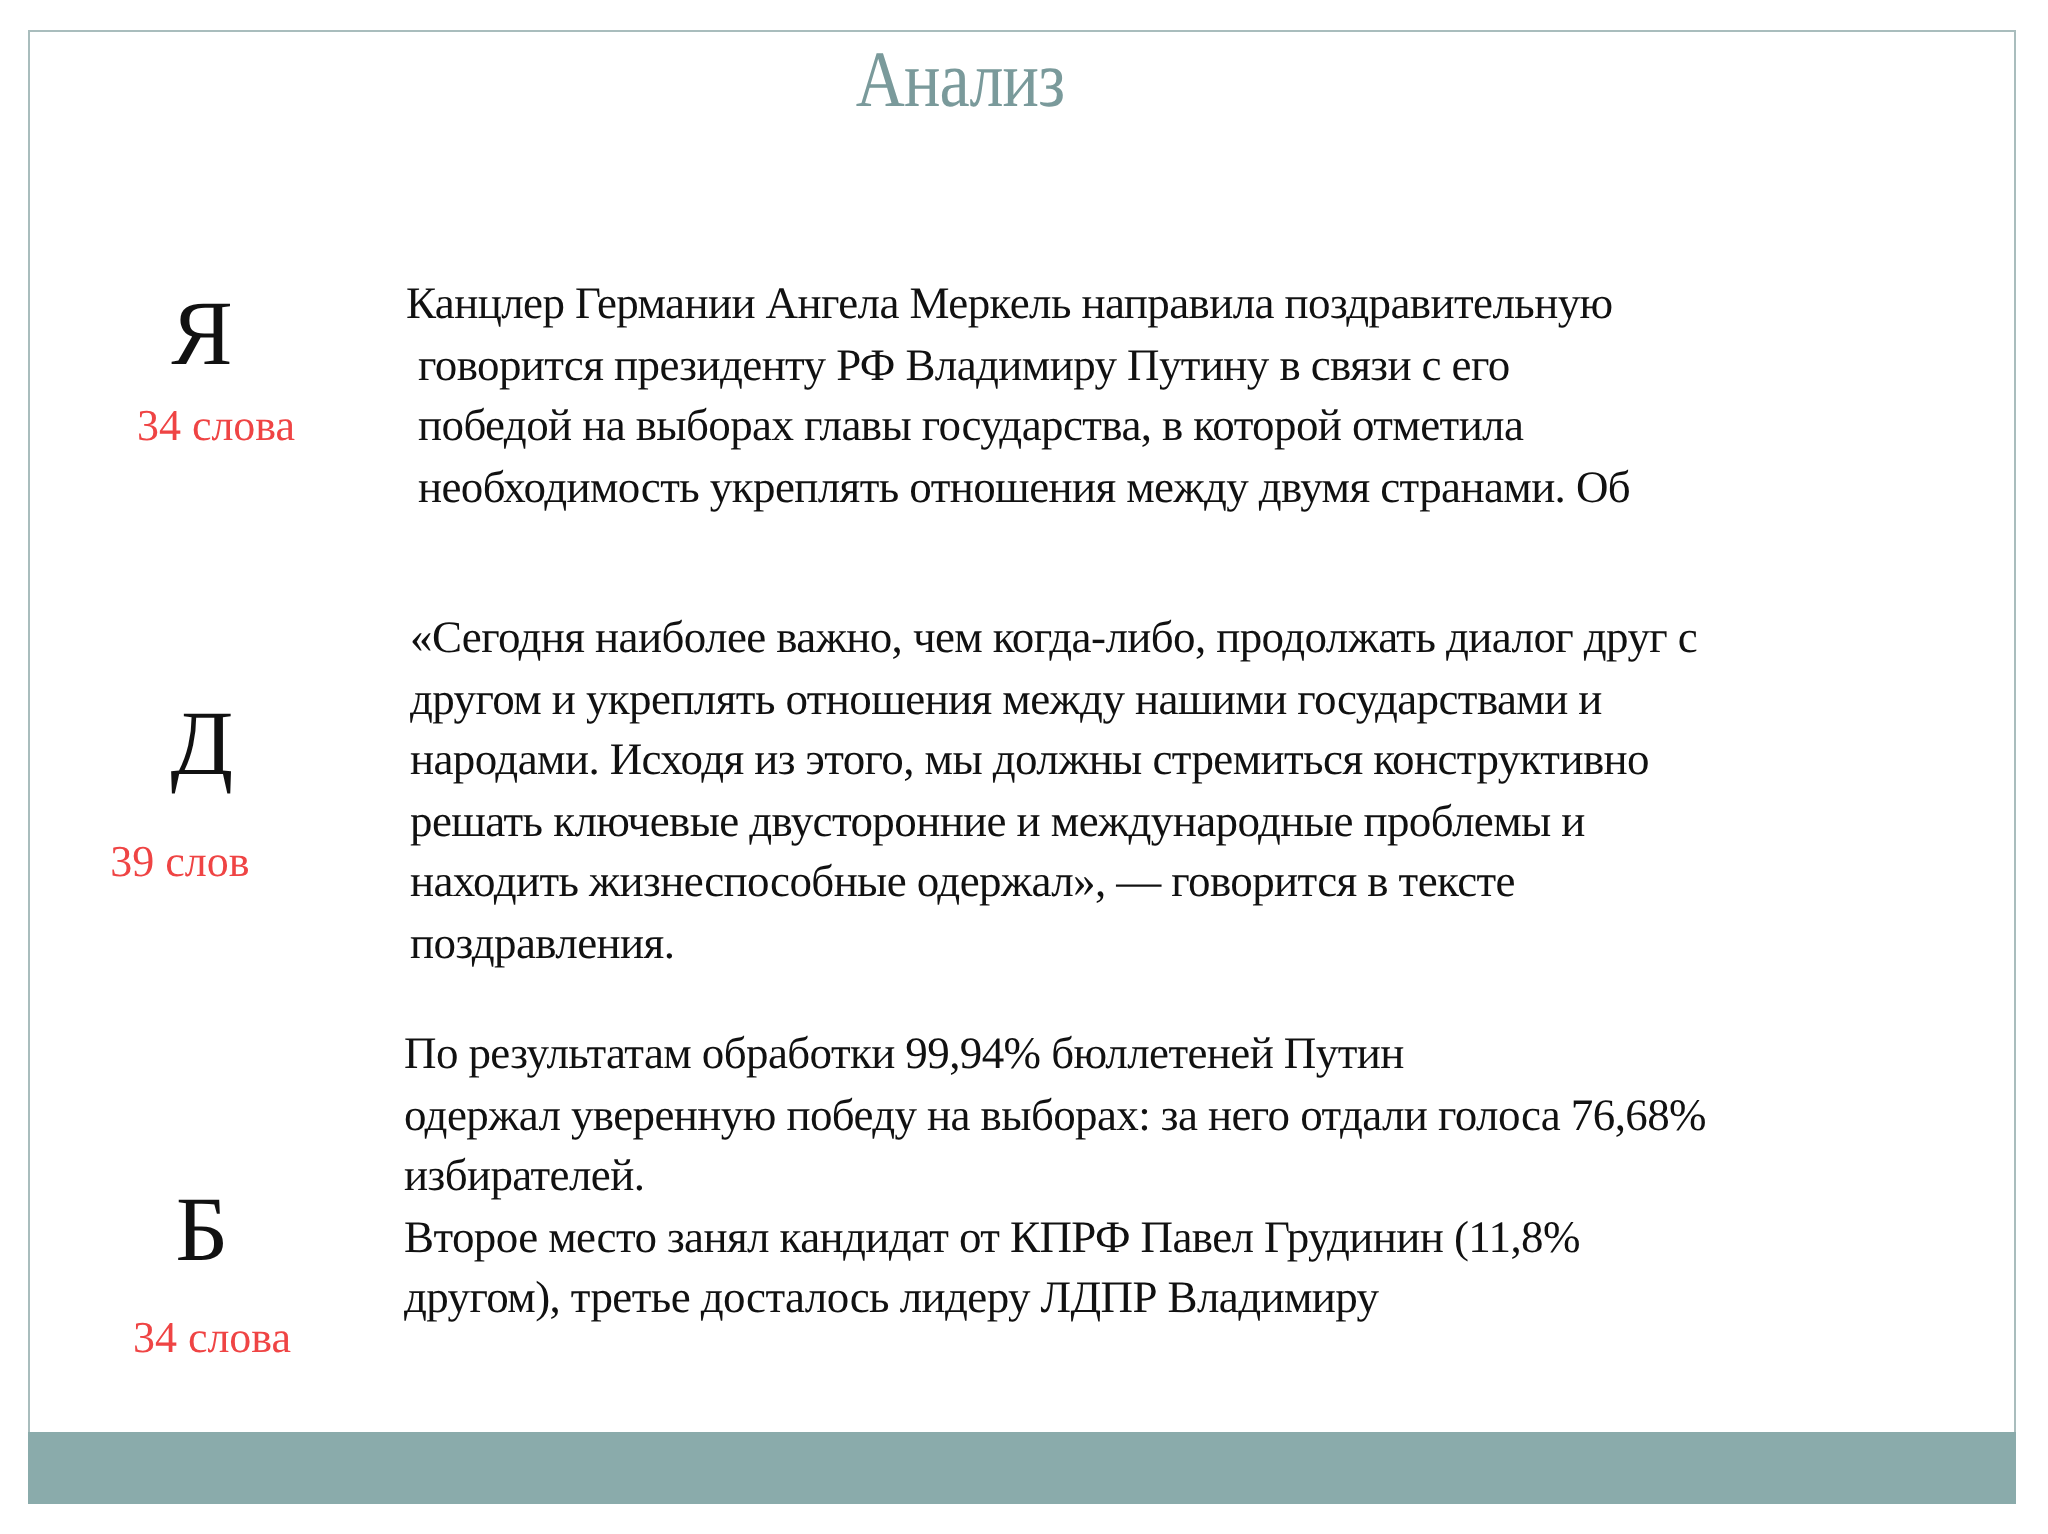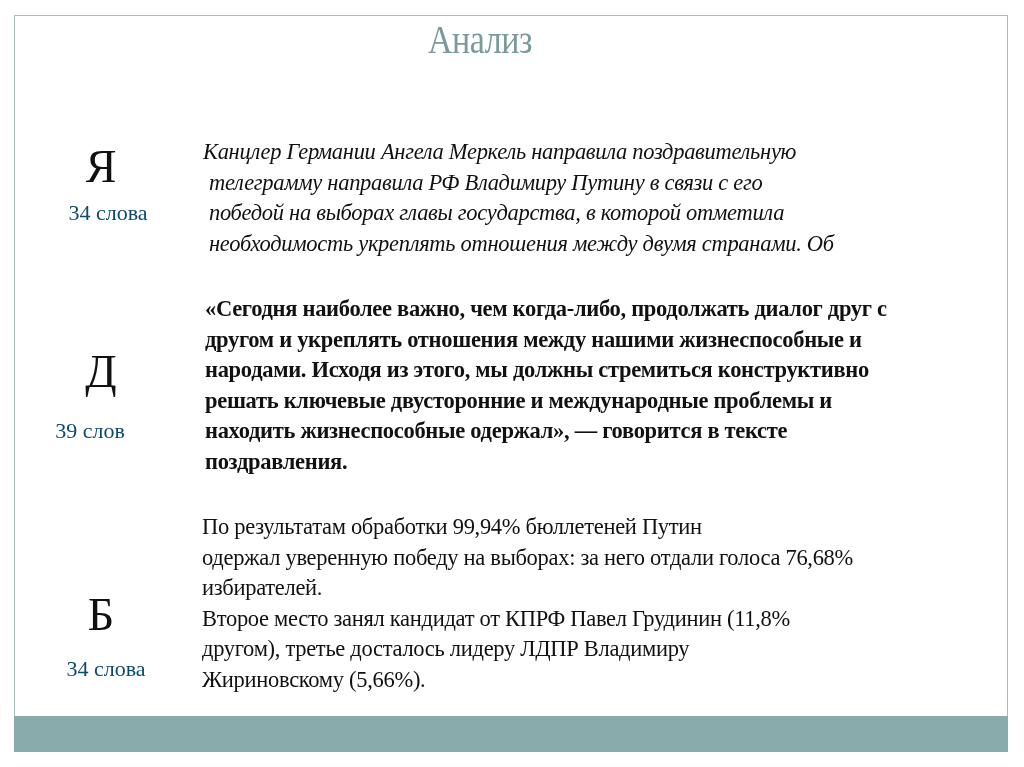--- a/index.html
+++ b/index.html
@@ -18,58 +18,57 @@
     .title {
       position: absolute; left: 0; width: 960px; top: 16px; text-align: center;
       font-size: 40px; color: #7a9a9b; letter-spacing: -0.5px;
       transform: scaleX(0.85);
     }
     .letter {
       position: absolute; width: 90px; text-align: center;
       font-size: 46px; color: #111;
     }
     .count {
-      position: absolute; width: 140px; text-align: center; font-size: 22px; color: #0c4a6e;
+      position: absolute; width: 140px; text-align: center; font-size: 22px; color: #ef4444;
     }
     .para {
       position: absolute; font-size: 22.5px; line-height: 30.5px; color: #111;
       letter-spacing: -0.3px;
     }
     .para span.line { display: block; white-space: nowrap; }
   </style>
 </head>
 <body>
 
 <div class="frame"></div>
 <div class="band"></div>
 
 <div class="title">Анализ</div>
 
 <div class="letter" style="left:56px; top:140px;">Я</div>
 <div class="count" style="left:38px; top:200px;">34 слова</div>
-<div class="para" style="left:203px; top:137px;font-style:italic;">
+<div class="para" style="left:203px; top:137px;">
   <span class="line">Канцлер Германии Ангела Меркель направила поздравительную</span>
-  <span class="line" style="padding-left:6px;">телеграмму направила РФ Владимиру Путину в связи с его</span>
+  <span class="line" style="padding-left:6px;">говорится президенту РФ Владимиру Путину в связи с его</span>
   <span class="line" style="padding-left:6px;">победой на выборах главы государства, в которой отметила</span>
   <span class="line" style="padding-left:6px;text-align:center;">необходимость укреплять отношения между двумя странами. Об</span>
 </div>
 
 <div class="letter" style="left:56px; top:345px;">Д</div>
 <div class="count" style="left:20px; top:418px;">39 слов</div>
-<div class="para" style="left:205px; top:294px;font-weight:bold;">
+<div class="para" style="left:205px; top:304px;">
   <span class="line">«Сегодня наиболее важно, чем когда-либо, продолжать диалог друг с</span>
-  <span class="line">другом и укреплять отношения между нашими жизнеспособные и</span>
+  <span class="line">другом и укреплять отношения между нашими государствами и</span>
   <span class="line">народами. Исходя из этого, мы должны стремиться конструктивно</span>
   <span class="line">решать ключевые двусторонние и международные проблемы и</span>
   <span class="line">находить жизнеспособные одержал», — говорится в тексте</span>
   <span class="line">поздравления.</span>
 </div>
 
 <div class="letter" style="left:56px; top:588px;">Б</div>
 <div class="count" style="left:36px; top:656px;">34 слова</div>
 <div class="para" style="left:202px; top:512px;">
   <span class="line">По результатам обработки 99,94% бюллетеней Путин</span>
   <span class="line">одержал уверенную победу на выборах: за него отдали голоса 76,68%</span>
   <span class="line">избирателей.</span>
   <span class="line">Второе место занял кандидат от КПРФ Павел Грудинин (11,8%</span>
   <span class="line">другом), третье досталось лидеру ЛДПР Владимиру</span>
-  <span class="line">Жириновскому (5,66%).</span>
 </div>
 
 </body></html>

